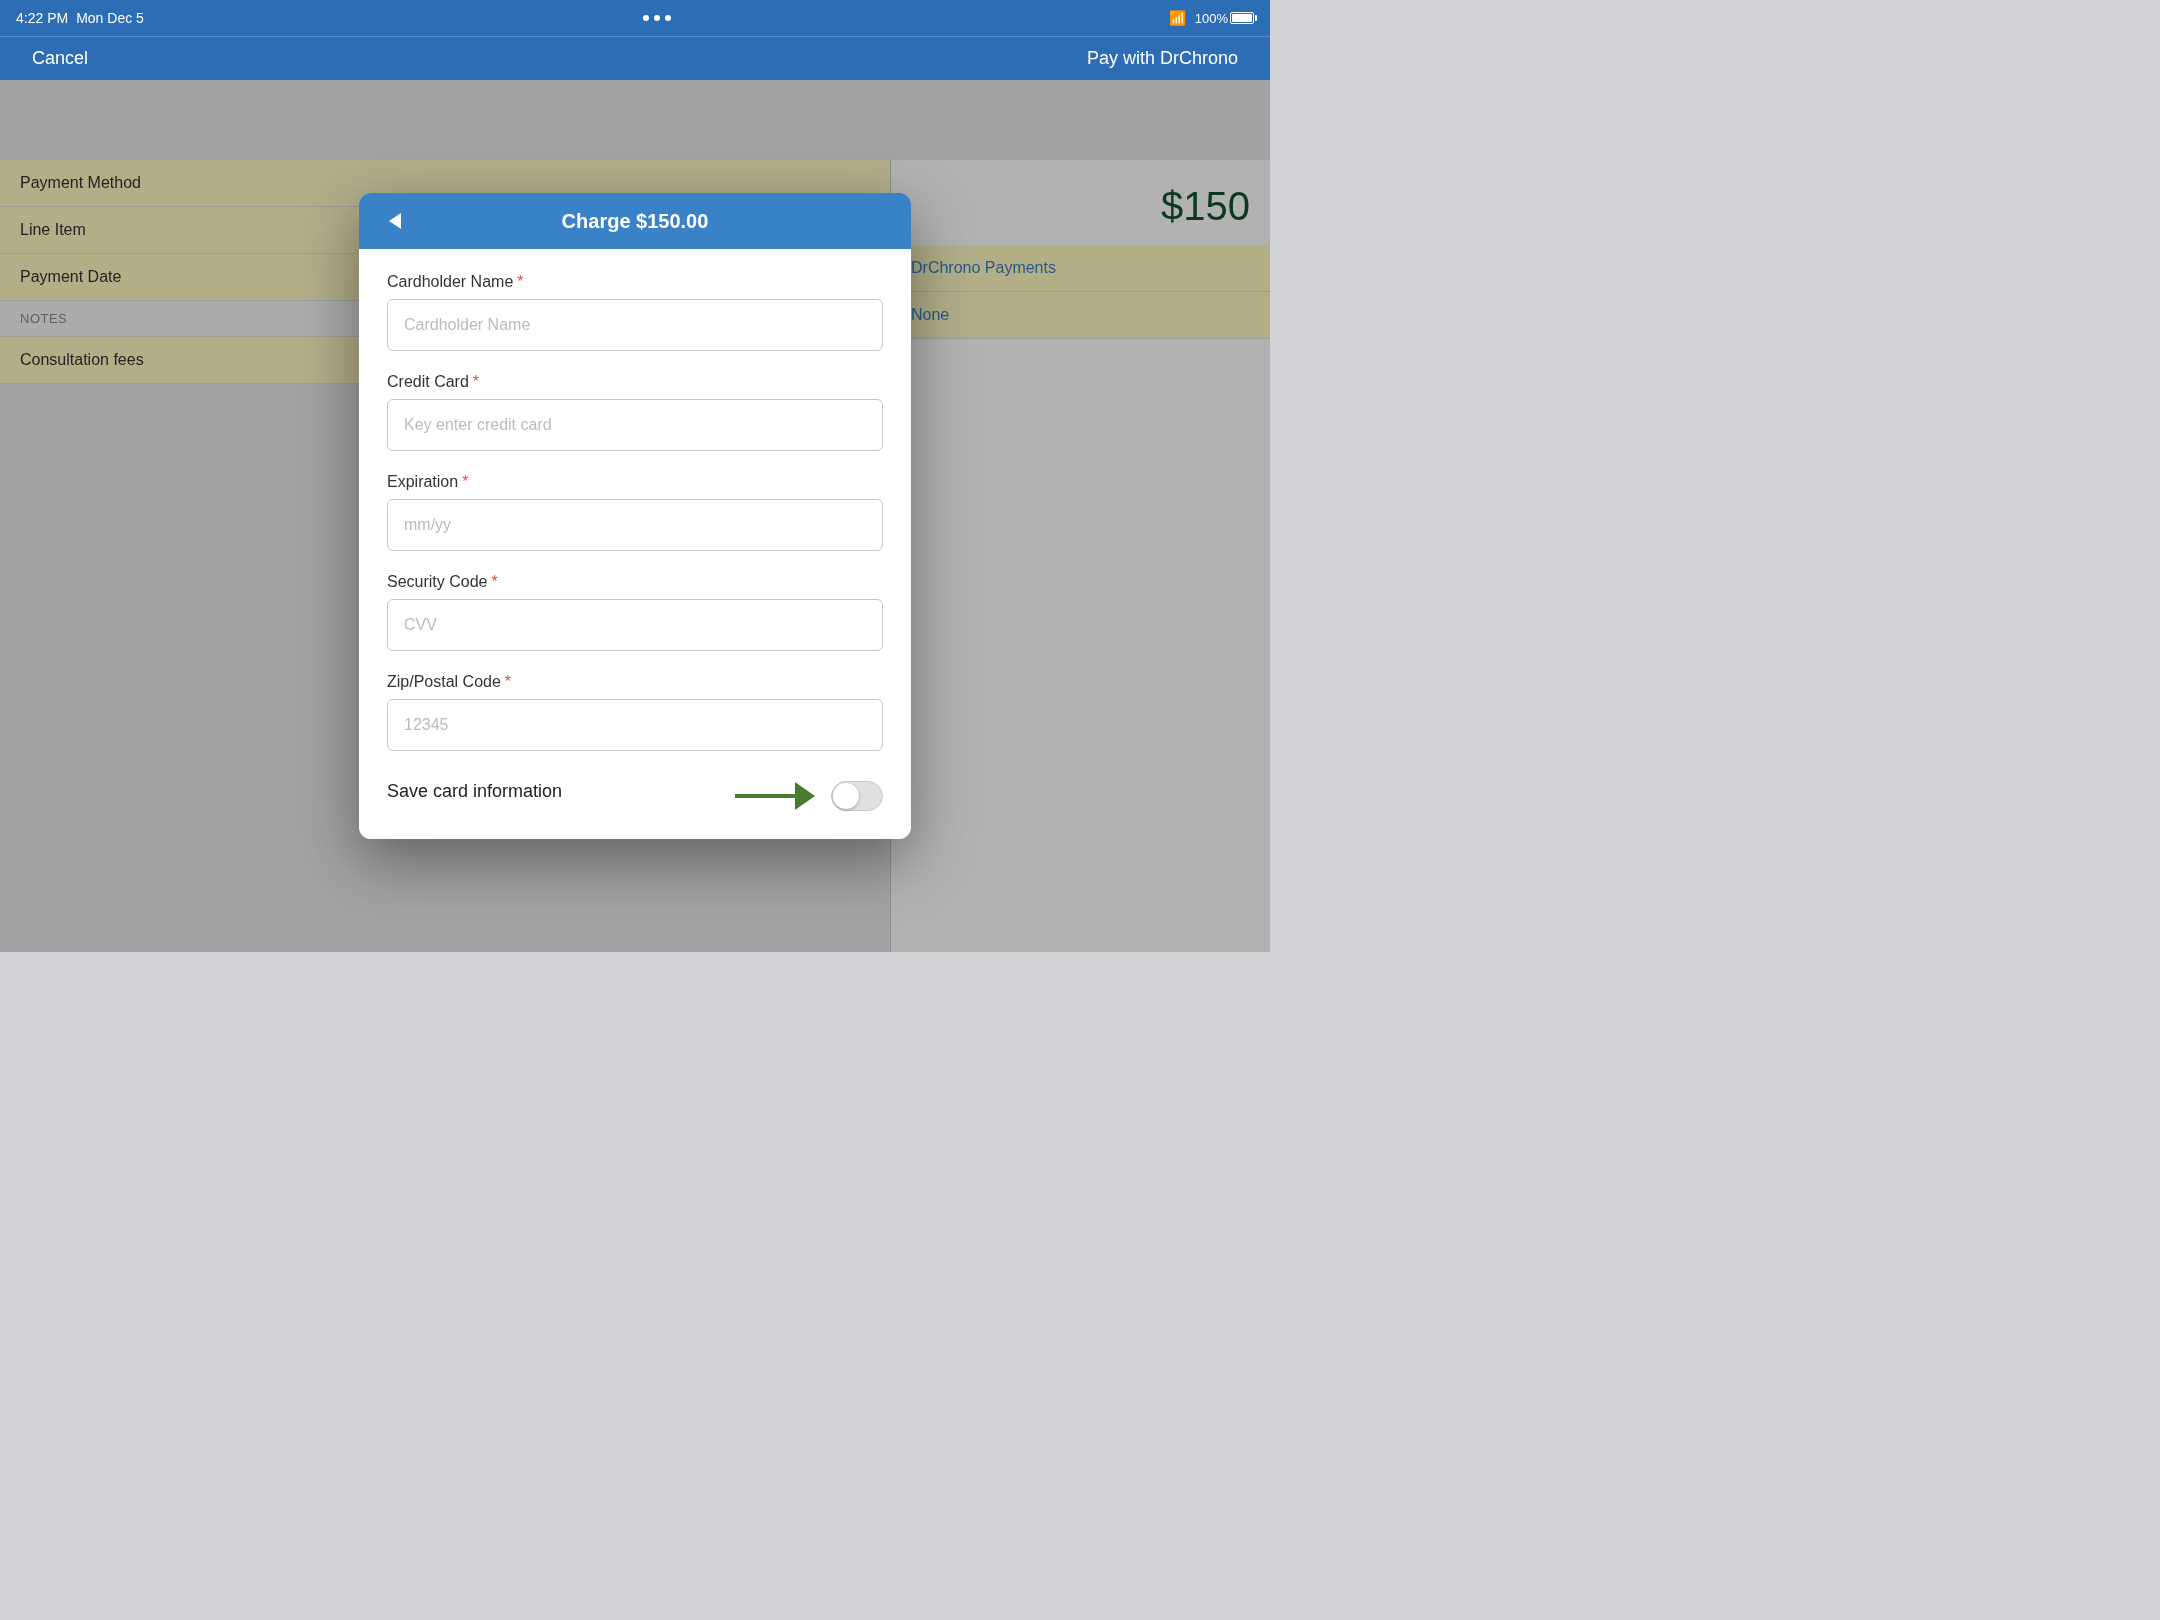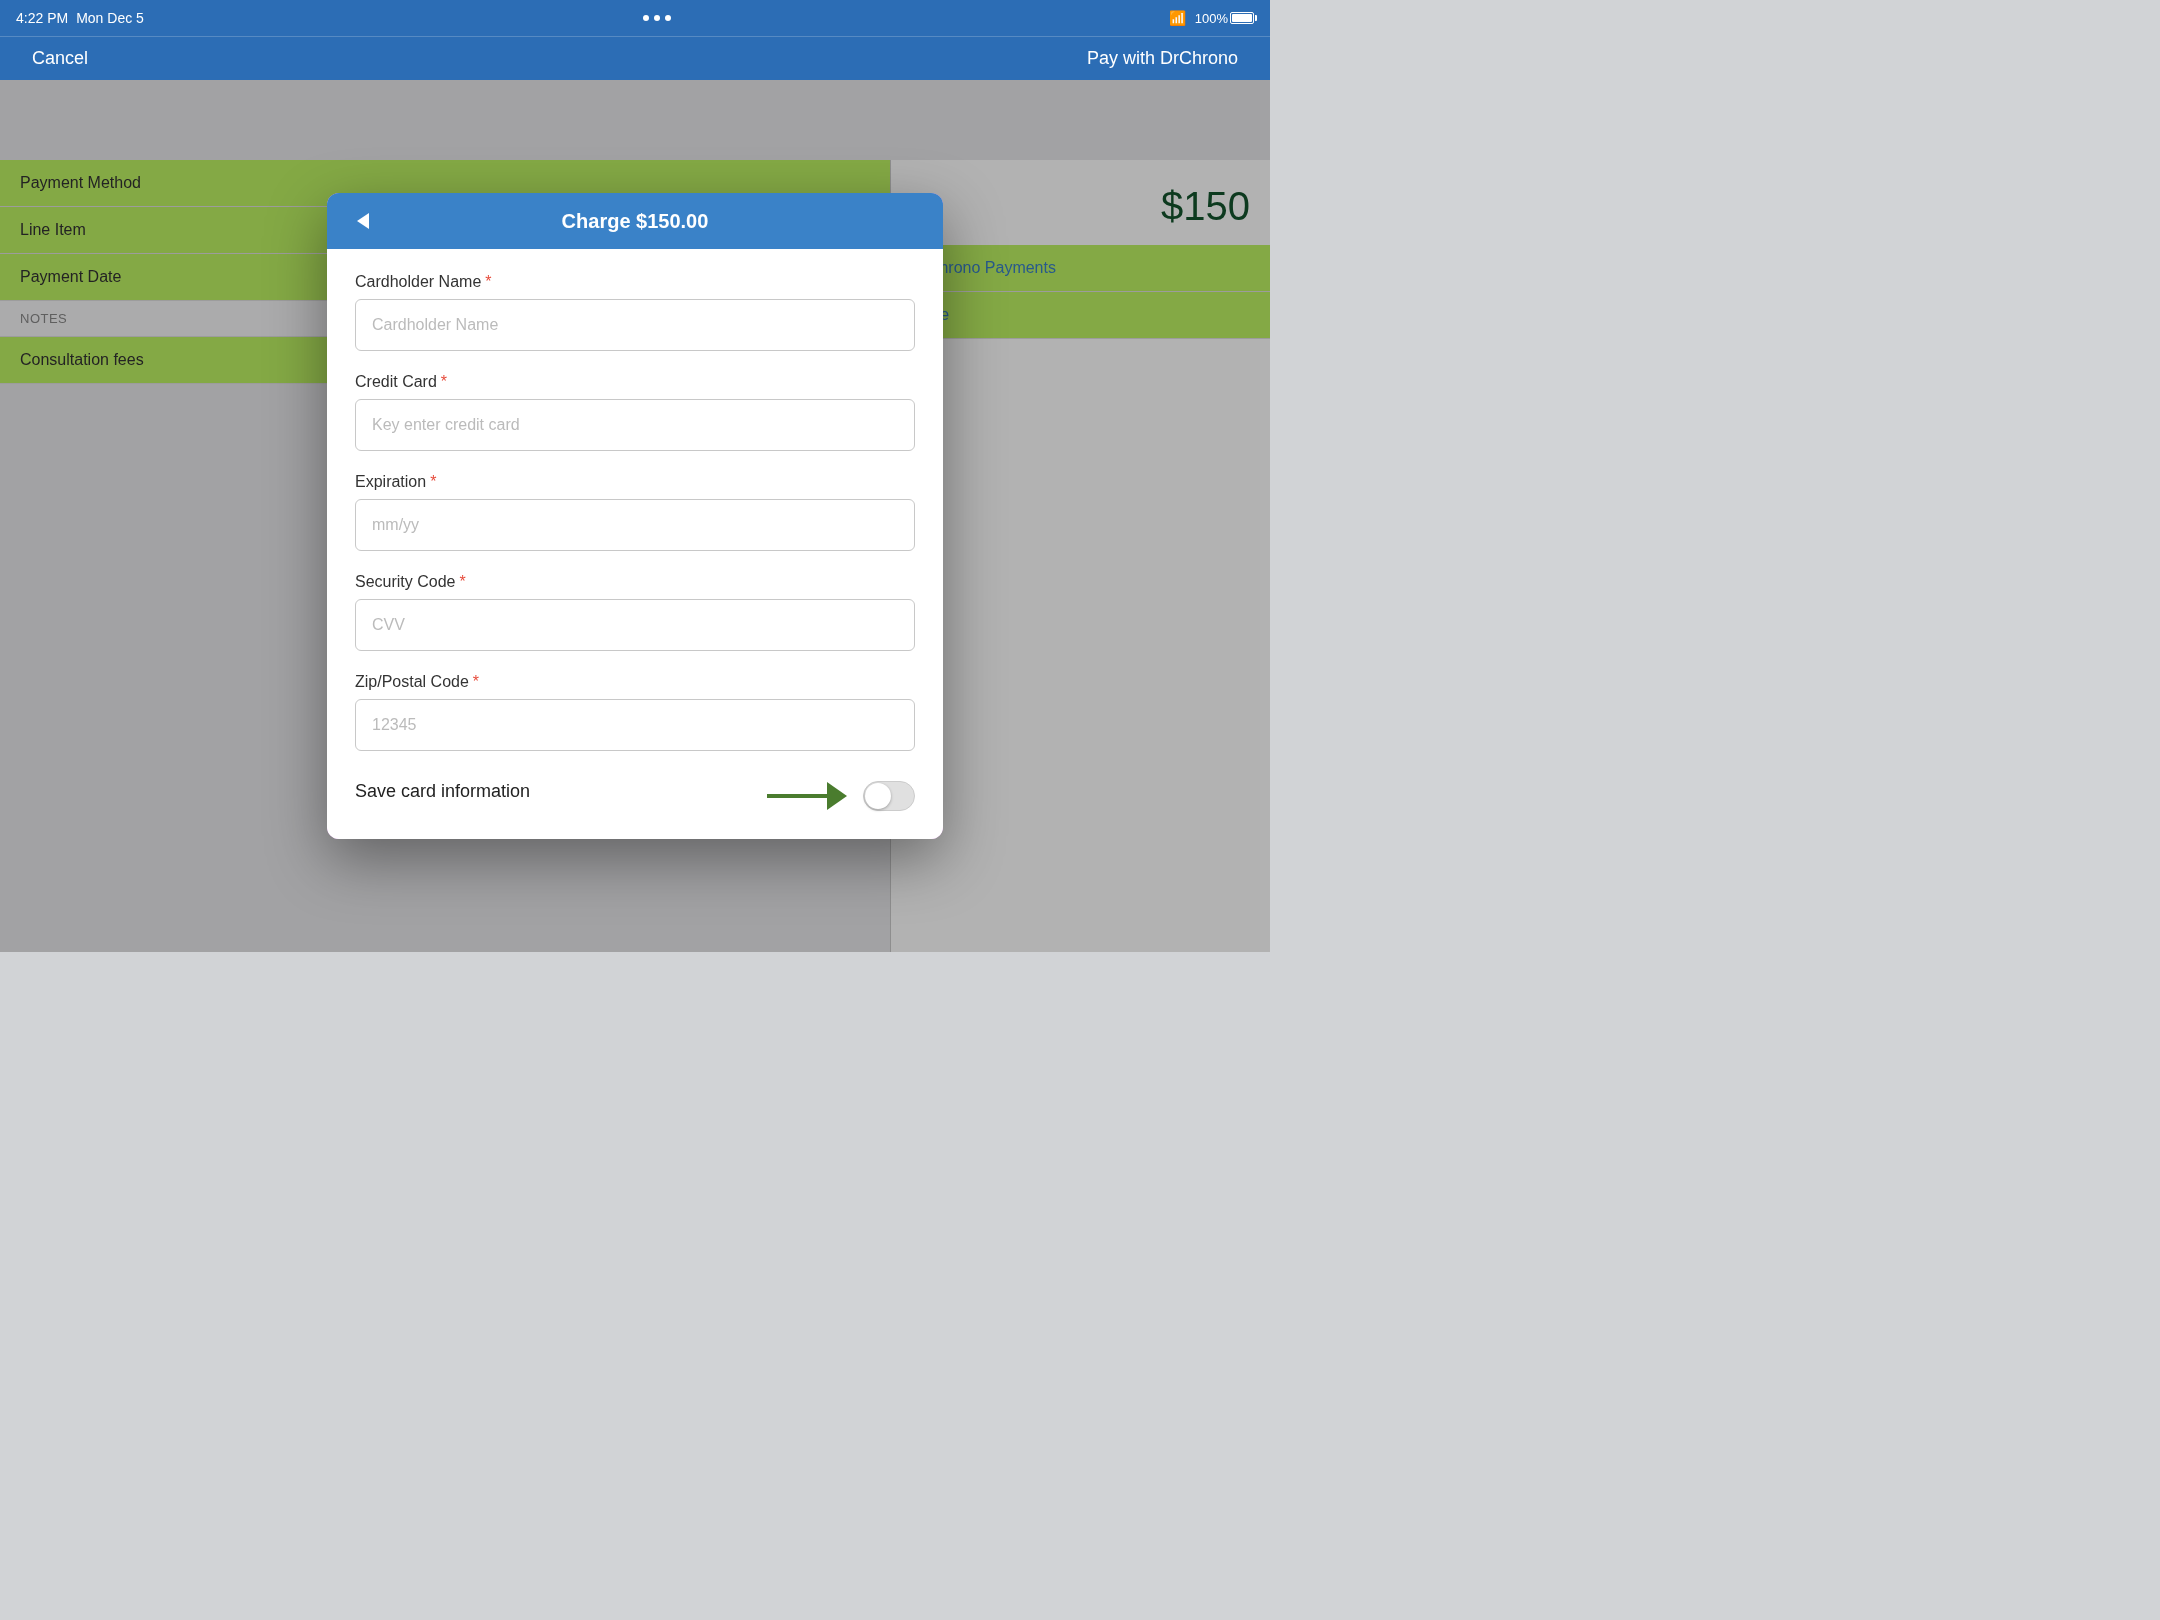--- a/index.html
+++ b/index.html
@@ -70,21 +70,21 @@
       font-weight: 300;
       text-align: right;
       color: #14532d;
     }
 
     .bg-row {
       padding: 14px 20px;
       border-bottom: 1px solid #e0e0e0;
       font-size: 16px;
       color: #333;
-      background: #bef264;
+      background: #fef9c3;
       display: flex;
       justify-content: space-between;
       align-items: center;
     }
     .bg-row-label { font-weight: 400; color: #333; }
     .bg-row-value { color: #3a82c8; font-size: 16px; }
 
     .notes-header {
       padding: 10px 20px;
       font-size: 13px;
@@ -112,21 +112,21 @@
       bottom: 0;
       background: rgba(0,0,0,0.3);
       display: flex;
       align-items: center;
       justify-content: center;
       z-index: 10;
     }
 
     
     .modal {
-      width: 616px;
+      width: 552px;
       background: #f0abfc;
       border-radius: 12px;
       overflow: hidden;
       box-shadow: 0 20px 60px rgba(0,0,0,0.4);
       max-height: 820px;
       overflow-y: auto;
     }
 
     .modal-header {
       background: #3a82c8;

